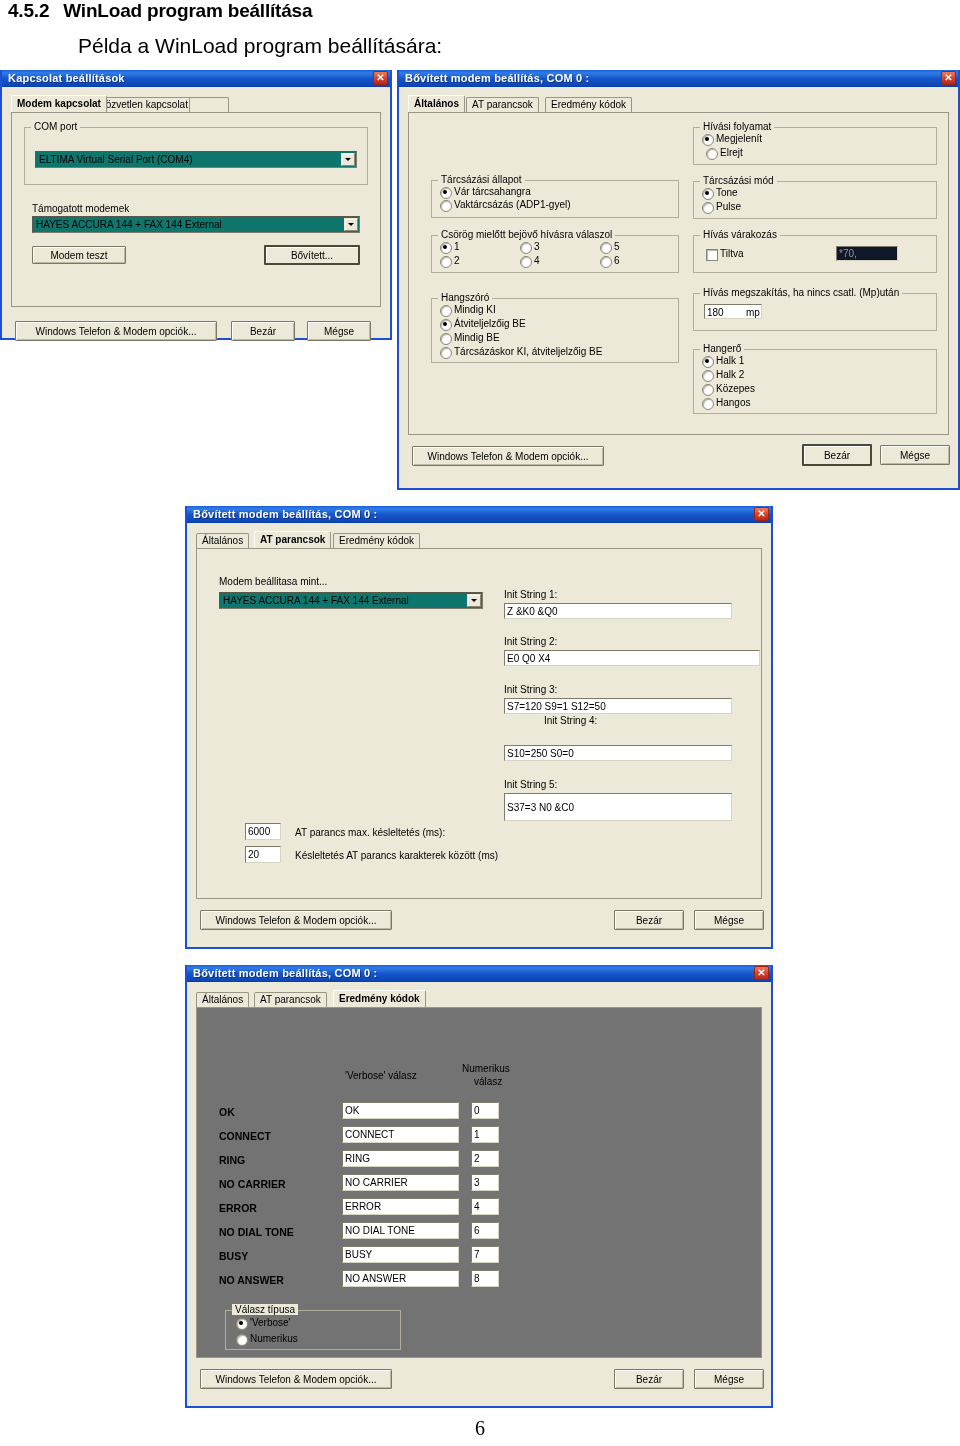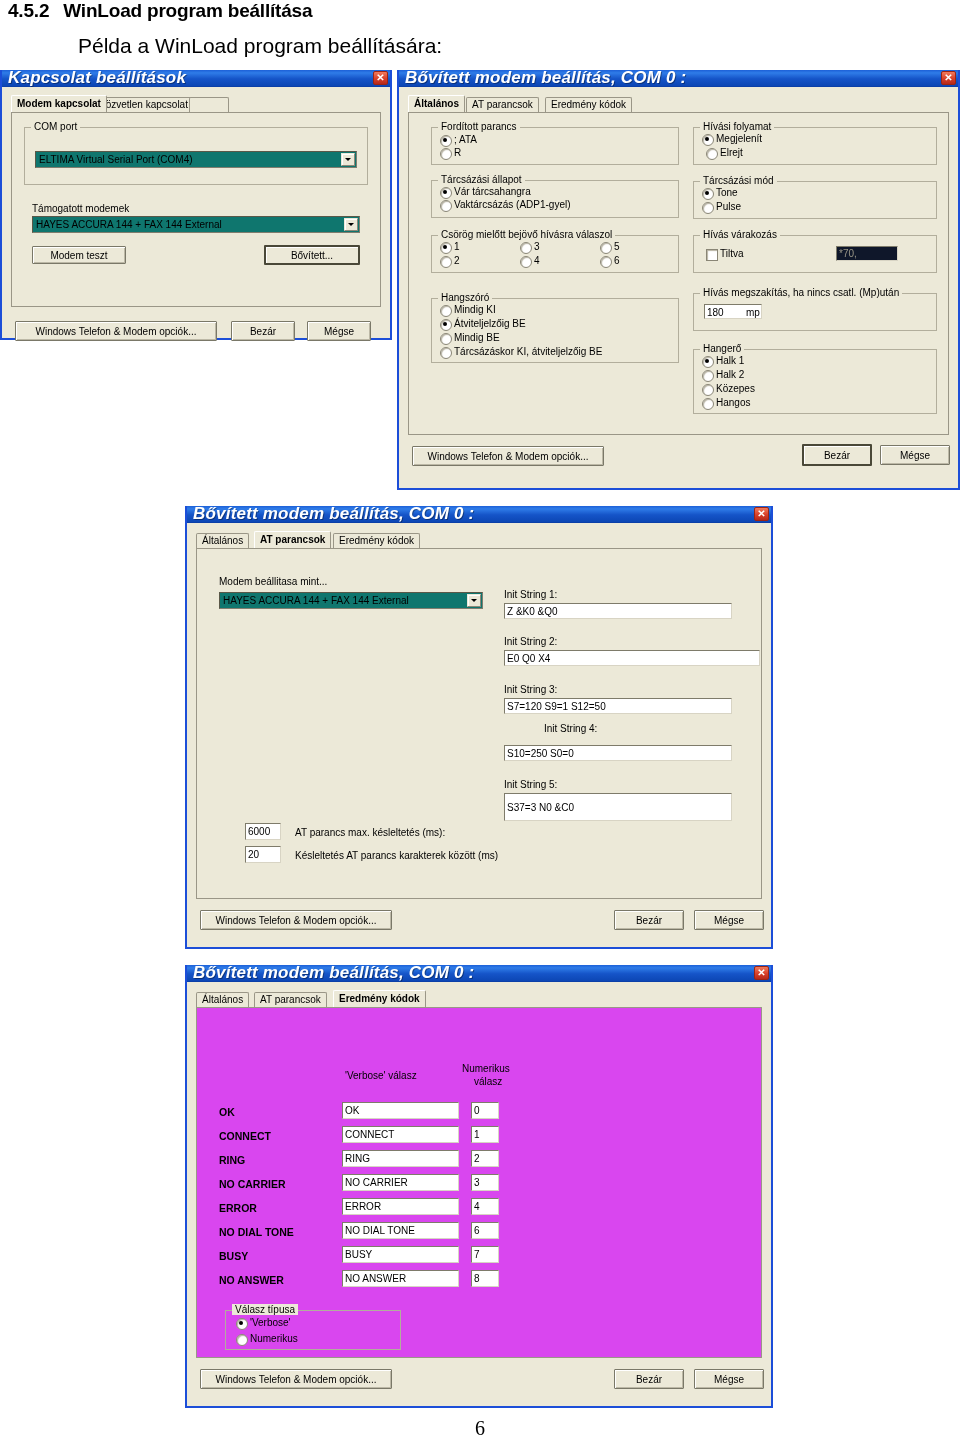--- a/index.html
+++ b/index.html
@@ -39,24 +39,23 @@
   }
   .dlg .titlebar {
     height:17px;
     background: linear-gradient(to bottom,#1c60d8 0%, #2f7ce8 18%, #1554c8 55%, #0c46b4 100%);
     border-bottom:1px solid #0b3fa8;
     display:flex; align-items:center;
     padding-left:6px; padding-right:2px;
     position:relative;
   }
   .dlg .titlebar .title {
-    color:#ffffff; font-size:17px; font-weight:bold;
+    color:#ffffff; font-size:11px; font-weight:bold;
     letter-spacing:0.2px; white-space:nowrap;
     text-shadow:1px 1px 0 rgba(0,0,0,0.35);
-    font-style:italic;
   }
   .closebtn {
     position:absolute; right:2px; top:1px;
     width:15px; height:14px;
     background: linear-gradient(to bottom,#f07a5c,#d8402a 55%,#b5281a);
     border:1px solid #9c2414;
     border-radius:2px;
     display:flex; align-items:center; justify-content:center;
     color:#fff; font-size:10px; font-weight:bold; line-height:1;
     cursor:pointer;
@@ -233,29 +232,20 @@
       <div class="tab" style="left:58px;">
         <span>AT parancsok</span>
       </div>
       <div class="tab" style="left:137px;">
         <span>Eredmény kódok</span>
       </div>
     </div>
 
     <div style="position:absolute; left:6px; right:6px; top:22px; height:323px; border:1px solid #9a9687; background:#ece9d8;">
 
-      <div class="gb" style="left:22px; top:14px; width:248px; height:38px;">
-        <span class="gb-title">Fordított parancs</span>
-        <div class="radio on" style="left:8px; top:6px;">
-          <span>; ATA</span>
-        </div>
-        <div class="radio" style="left:8px; top:19px;">
-          <span>R</span>
-        </div>
-      </div>
 
       <div class="gb" style="left:22px; top:67px; width:248px; height:38px;">
         <span class="gb-title">Tárcsázási állapot</span>
         <div class="radio on" style="left:8px; top:5px;">
           <span>Vár tárcsahangra</span>
         </div>
         <div class="radio" style="left:8px; top:18px;">
           <span>Vaktárcsázás (ADP1-gyel)</span>
         </div>
       </div>
@@ -404,21 +394,21 @@
       <div class="lbl" style="left:307px; top:87px;">Init String 2:</div>
       <div class="txt" style="left:307px; top:101px; width:256px; height:16px;">
         <span>E0 Q0 X4</span>
       </div>
 
       <div class="lbl" style="left:307px; top:135px;">Init String 3:</div>
       <div class="txt" style="left:307px; top:149px; width:228px; height:16px;">
         <span>S7=120 S9=1 S12=50</span>
       </div>
 
-      <div class="lbl" style="left:307px; top:174px;padding-left:40px;">Init String 4:</div>
+      <div class="lbl" style="left:307px; top:166px;padding-left:40px;">Init String 4:</div>
       <div class="txt" style="left:307px; top:196px; width:228px; height:16px;">
         <span>S10=250 S0=0</span>
       </div>
 
       <div class="lbl" style="left:307px; top:230px;">Init String 5:</div>
       <div class="txt" style="left:307px; top:244px; width:228px; height:28px;">
         <span>S37=3 N0 &amp;C0</span>
       </div>
 
       <div class="txt" style="left:48px; top:274px; width:36px; height:17px;">
@@ -458,21 +448,21 @@
         <span>Általános</span>
       </div>
       <div class="tab" style="left:58px;">
         <span>AT parancsok</span>
       </div>
       <div class="tab active" style="left:137px;">
         <span>Eredmény kódok</span>
       </div>
     </div>
 
-    <div style="position:absolute; left:6px; right:6px; top:22px; height:351px; border:1px solid #9a9687; background:#d946ef;">
+    <div style="position:absolute; left:6px; right:6px; top:22px; height:351px; border:1px solid #9a9687; background:#737373;">
 
       <div class="lbl" style="left:148px; top:62px;">'Verbose' válasz</div>
       <div class="lbl" style="left:265px; top:55px;">Numerikus</div>
       <div class="lbl" style="left:277px; top:68px;">válasz</div>
 
       <div class="lbl bold" style="left:22px; top:98px;">OK</div>
       <div class="txt" style="left:145px; top:94px; width:117px; height:17px;">
         <span>OK</span>
         </div>
       <div class="txt" style="left:274px; top:94px; width:28px; height:17px;">

